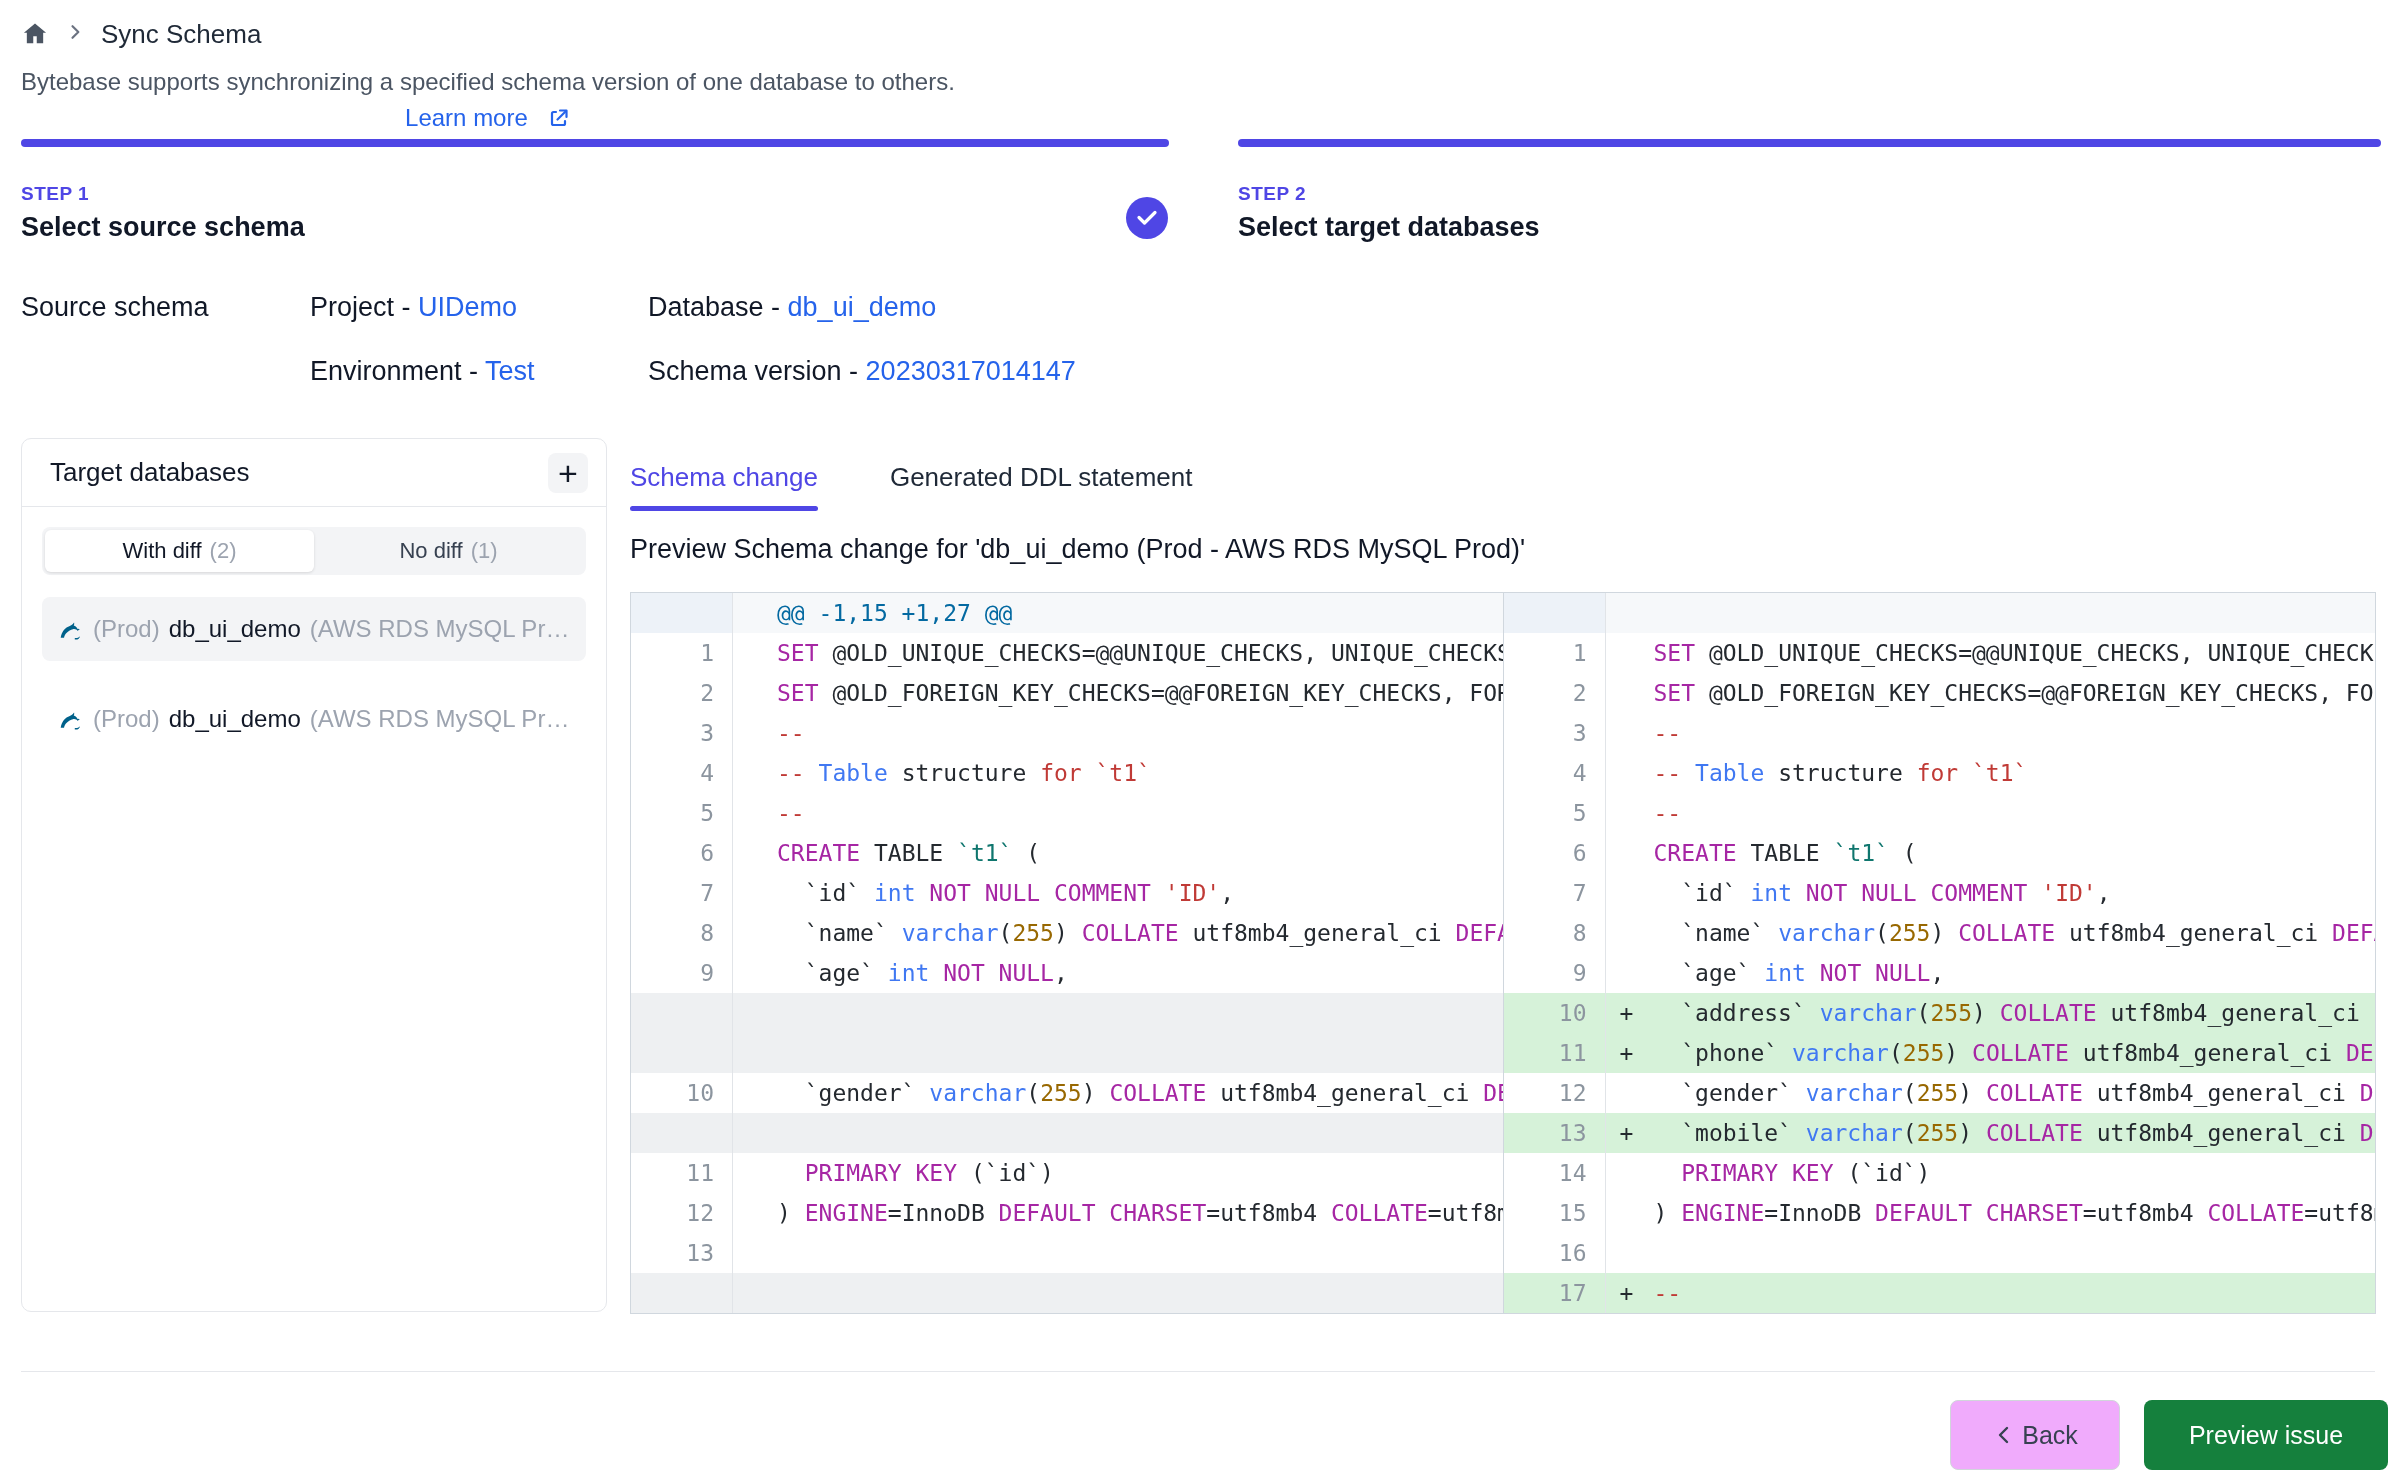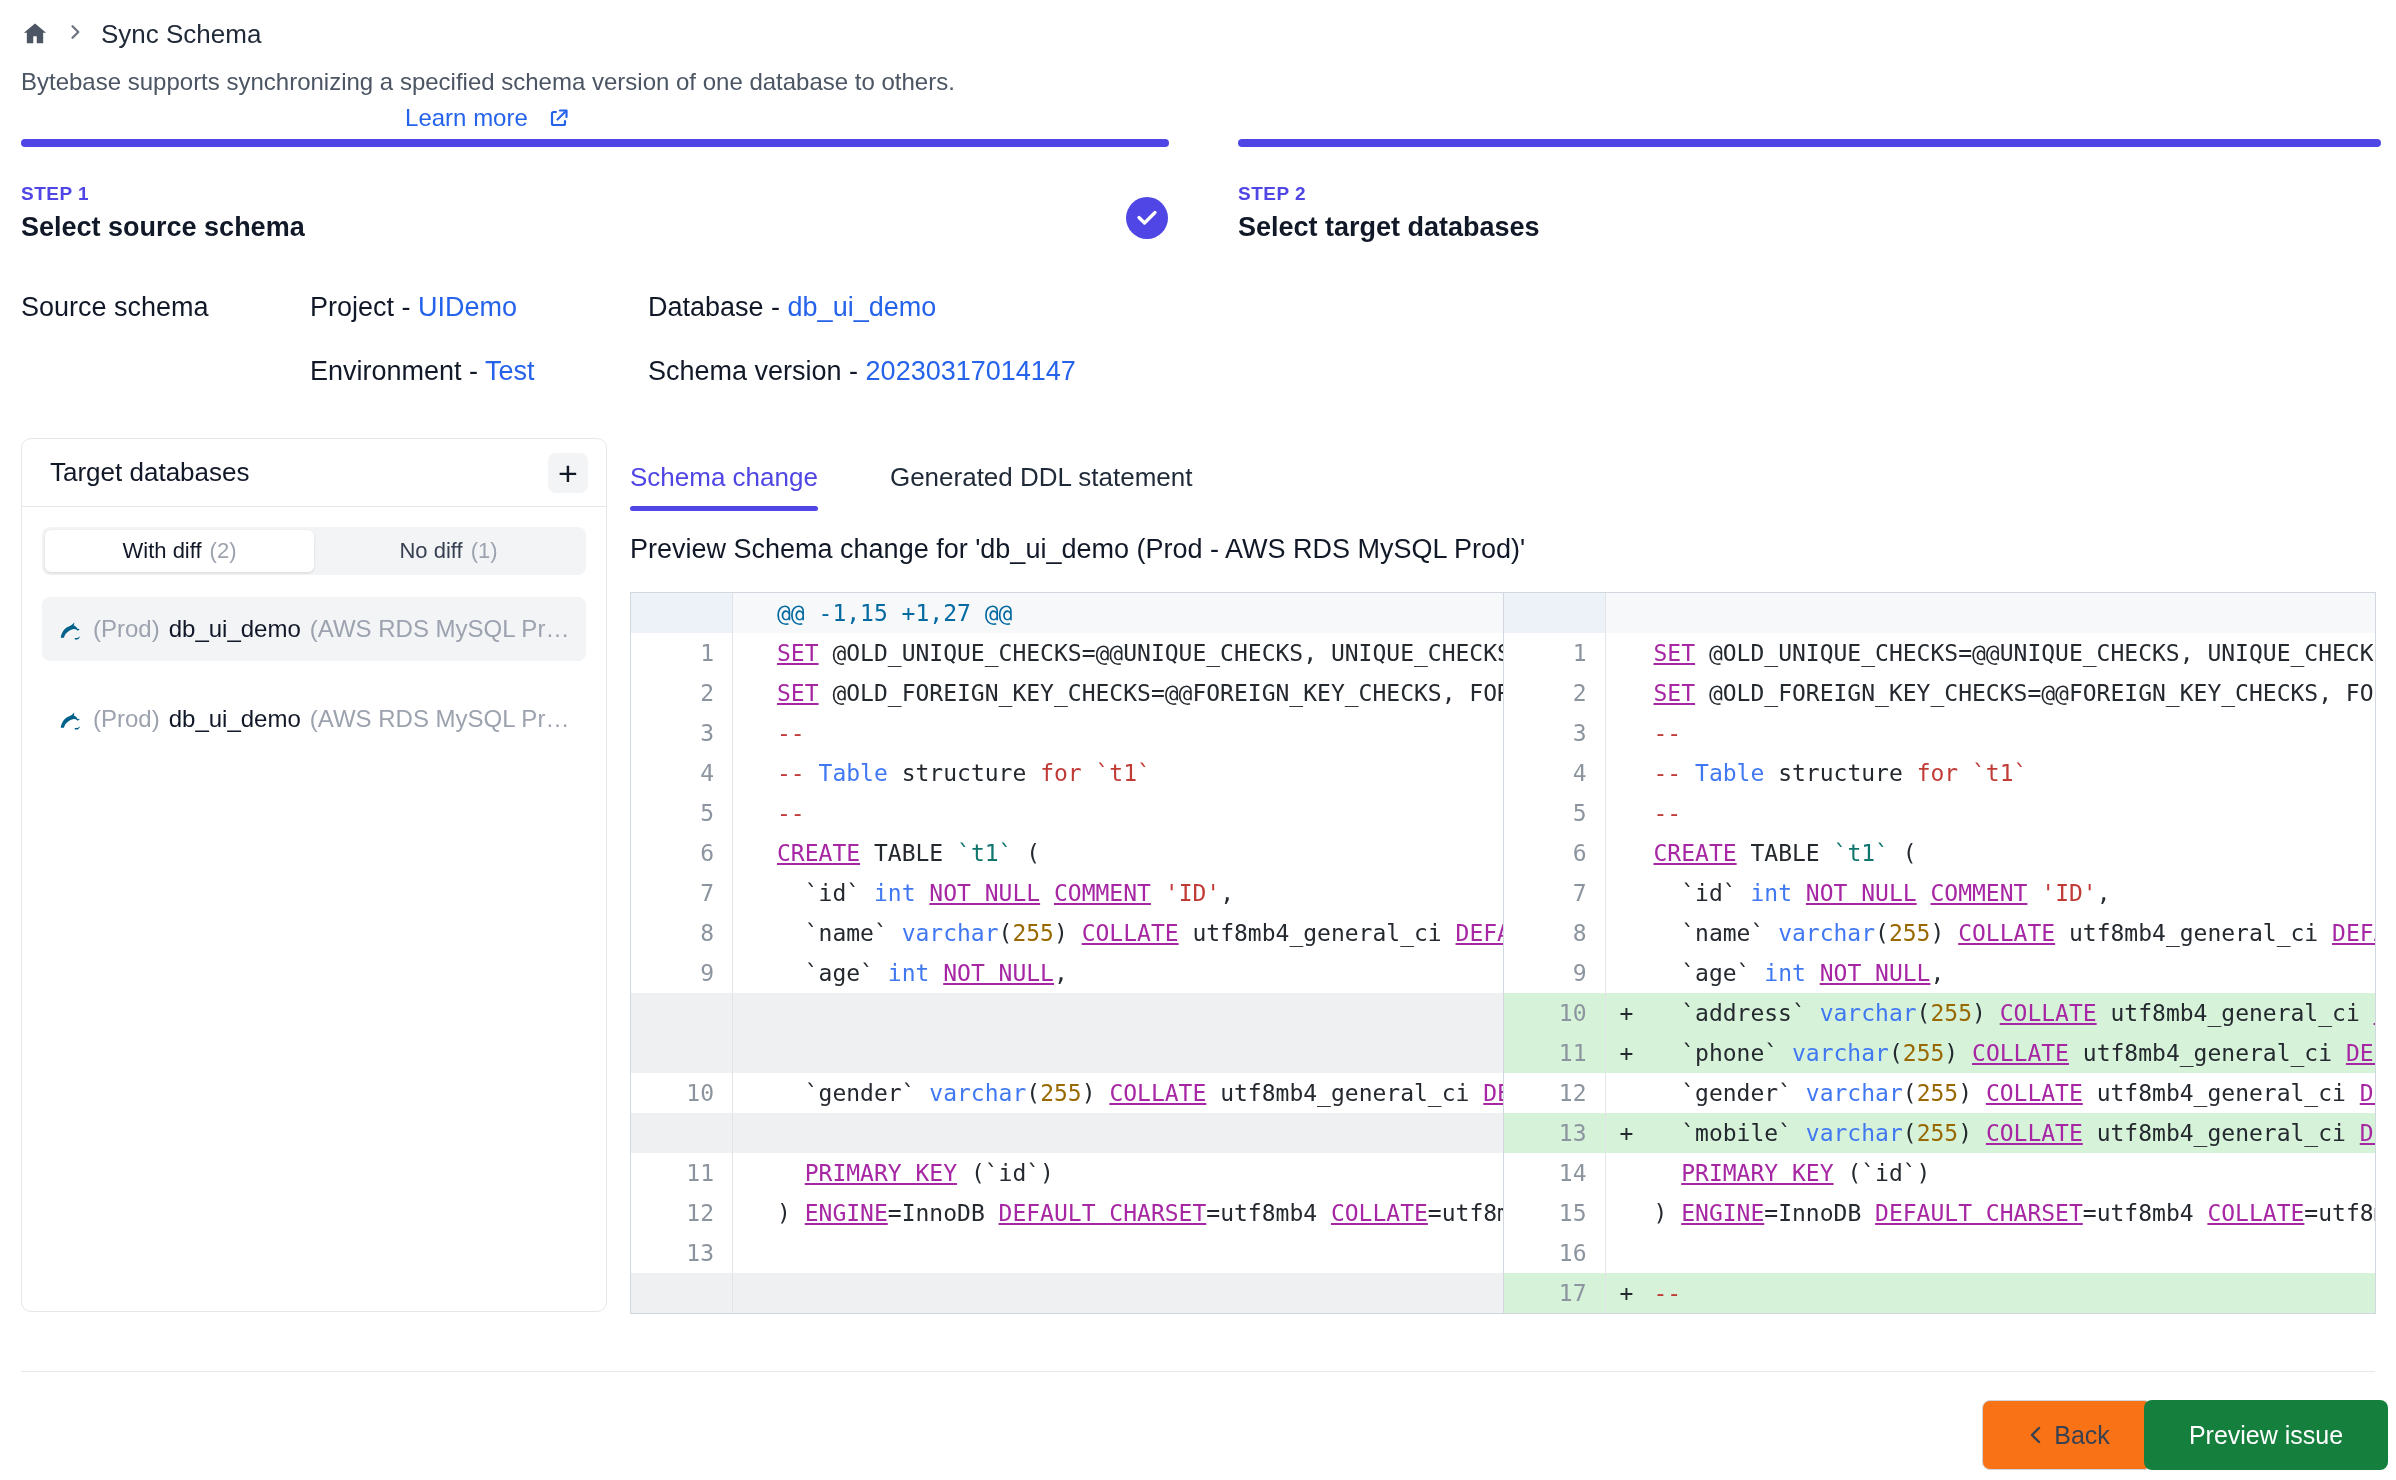--- a/index.html
+++ b/index.html
@@ -65,30 +65,30 @@
   .drow .m { flex:none; width:42px; text-align:center; color:#24292f; }
   .drow .code { flex:1; min-width:0; overflow:hidden; white-space:pre; color:#24292f; }
   .pane.left .code { padding-left:44px; }
   .pane.right .code { padding-left:6px; }
   .drow.hdr { background:#f6f8fa; }
   .drow.hdr .g { background:#edf2f8; }
   .drow.filler { background:#eef0f2; }
   .drow.add { background:#d6f2d9; }
   .tk-hdr { color:#0369a1; }
   .tk-p { color:#24292f; }
-  .tk-kw { color:#a626a4;text-decoration:underline; }
+  .tk-kw { color:#a626a4; }
   .tk-ty { color:#4078f2; }
   .tk-cm { color:#c03a36; }
   .tk-id { color:#0f766e; }
   .tk-num { color:#986801; }
   
   .footer-divider { position:absolute; left:21px; width:2354px; top:1371px; border-top:1px solid #e5e7eb; }
   .btn { position:absolute; top:1400px; height:70px; border-radius:8px; display:flex; align-items:center;
     justify-content:center; font-size:25px; cursor:pointer; }
-  .btn-back { left:1950px; width:170px; background:#f97316; border:1px solid #d1d5db; color:#374151; gap:6px;margin-left:32px; }
+  .btn-back { left:1950px; width:170px; background:#f0abfc; border:1px solid #d1d5db; color:#374151; gap:6px; }
   .btn-primary { left:2144px; width:244px; background:#15803d; color:#fff; font-weight:500; }
 </style>
 </head>
 <body>
 
 <div class="page">
 
   <div class="breadcrumb">
     <span class="icon-btn">
       <svg width="28" height="28" viewBox="0 0 24 24">

